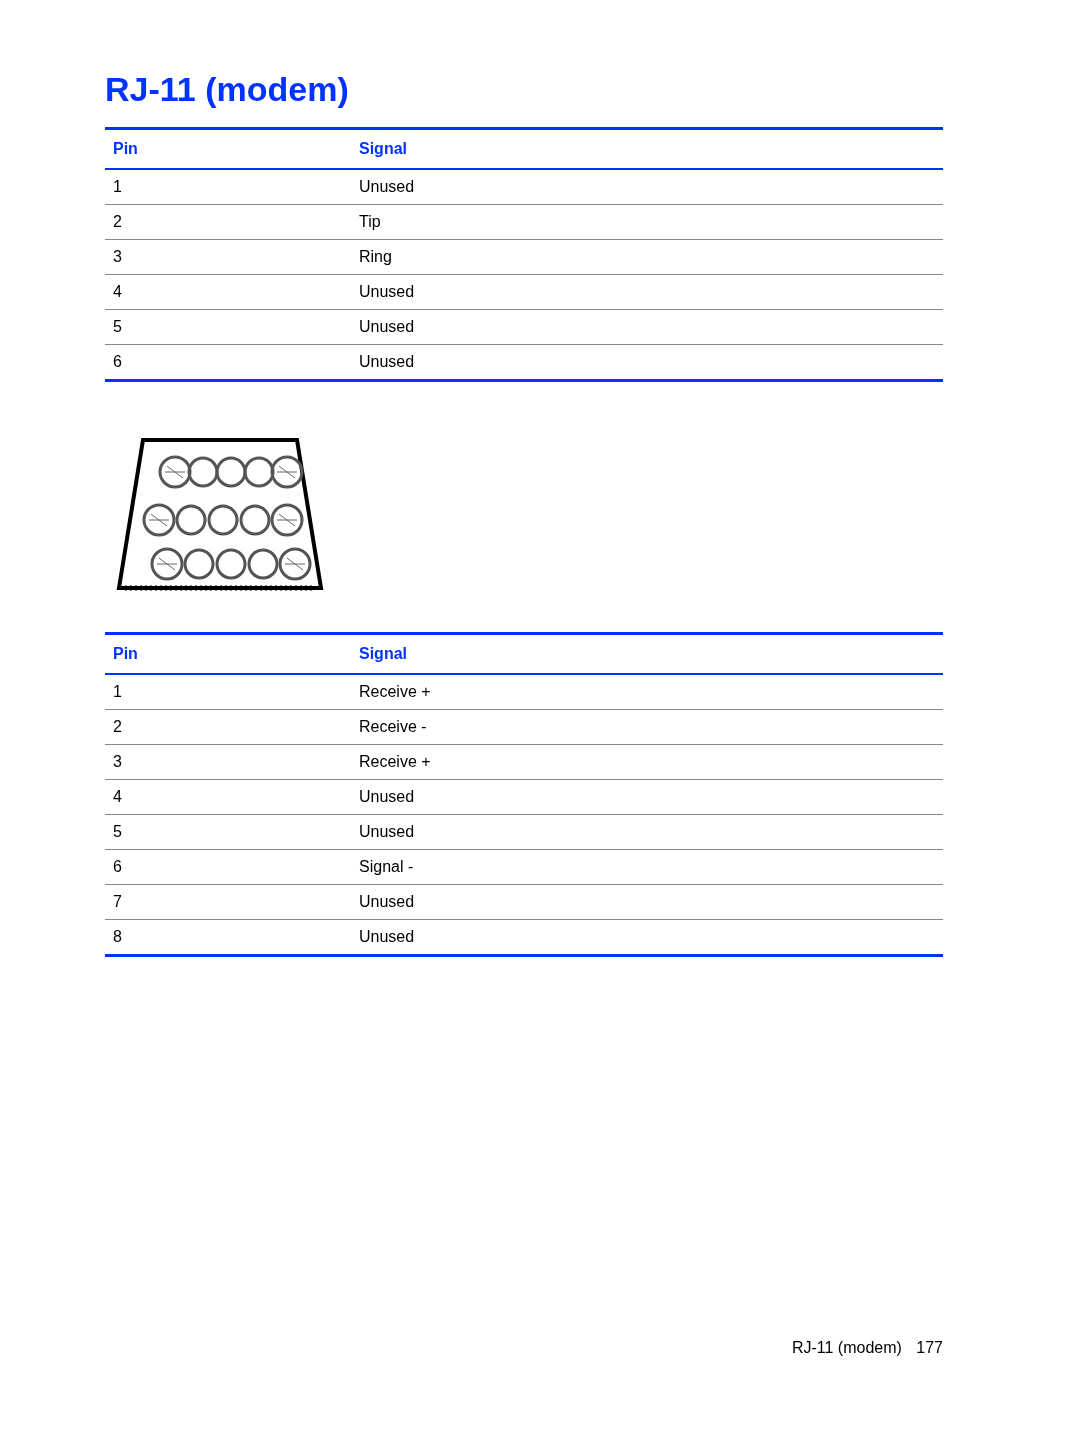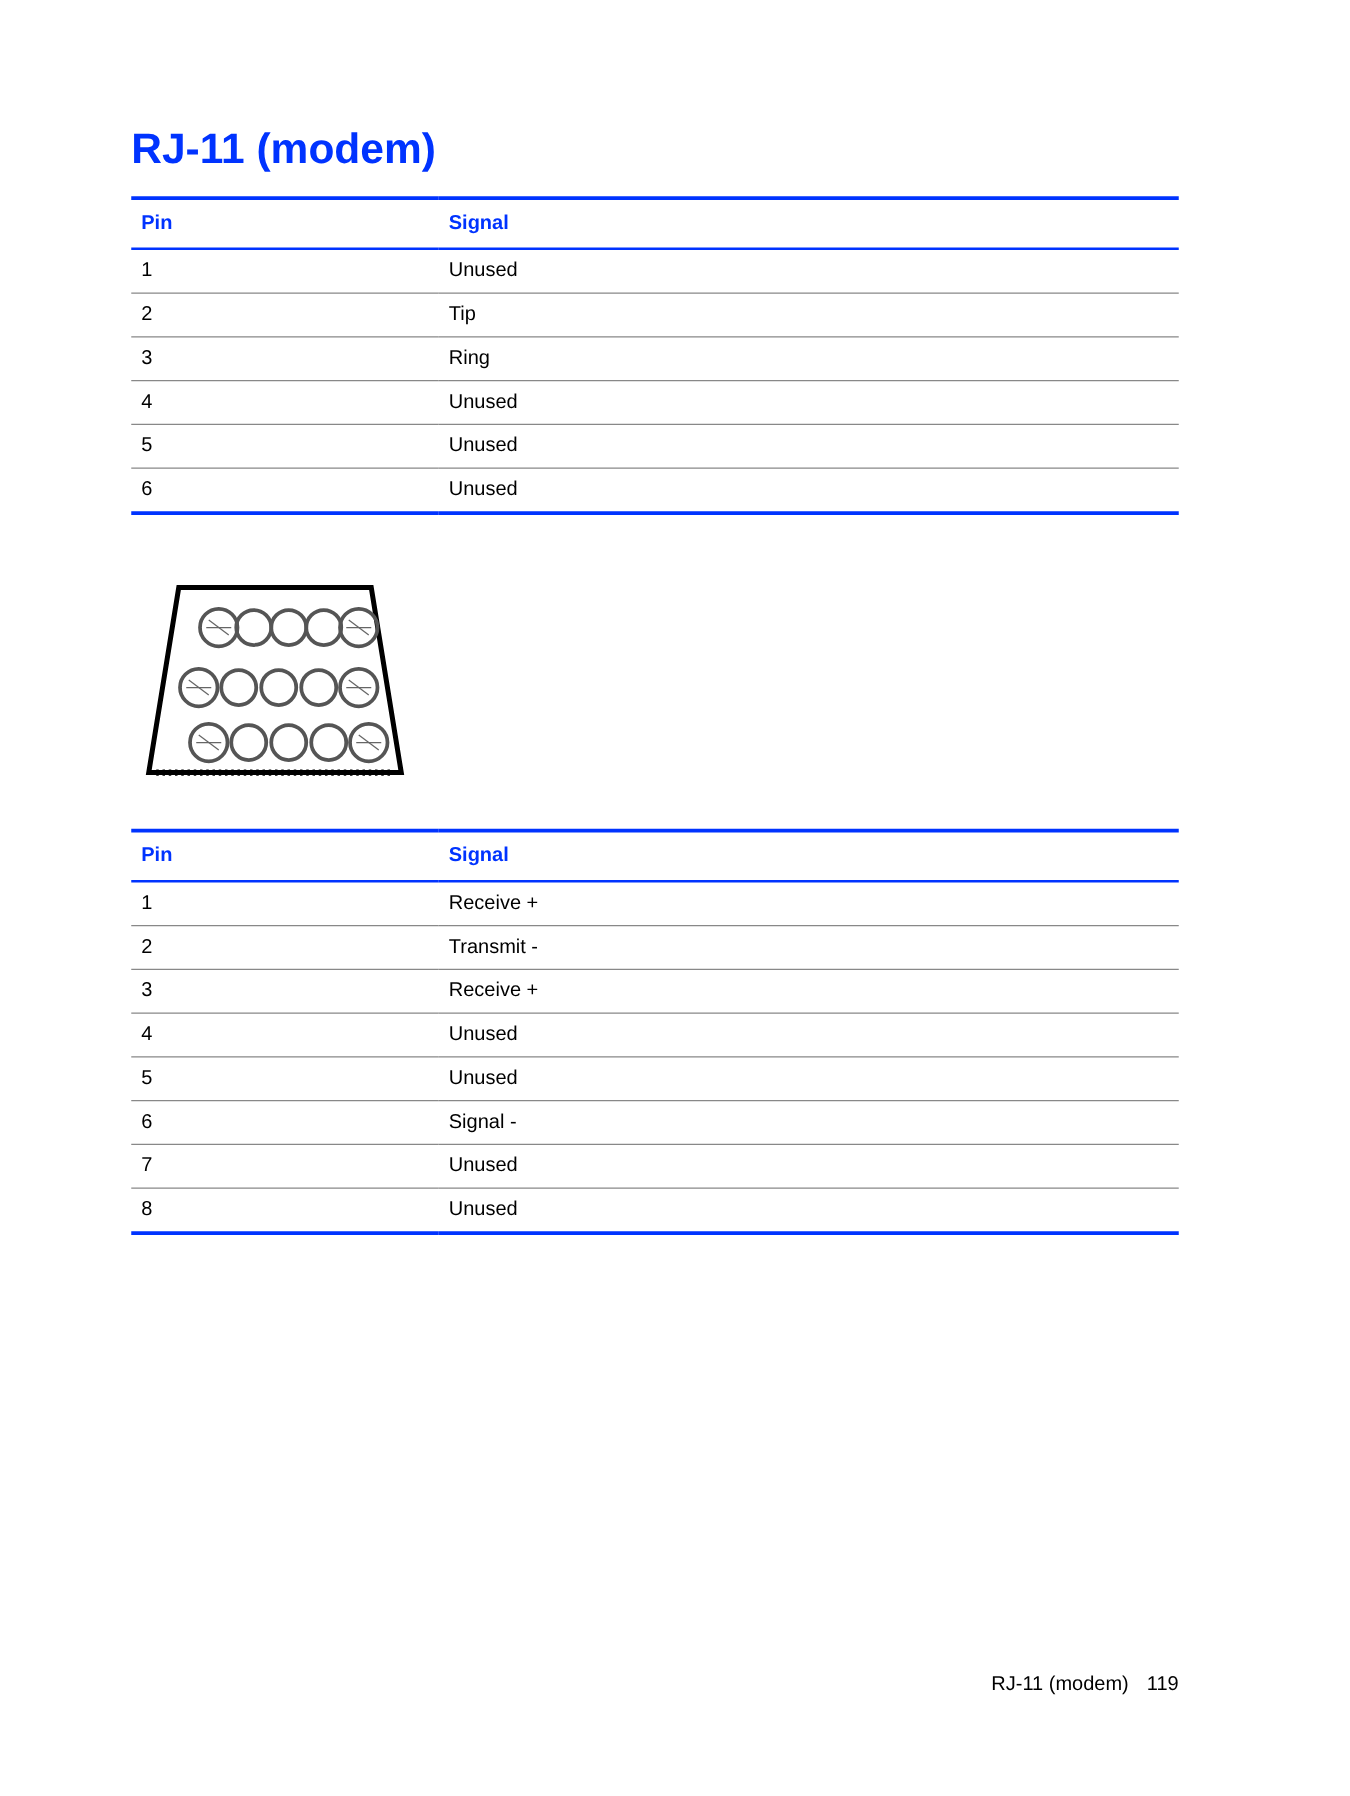--- a/index.html
+++ b/index.html
@@ -5,21 +5,21 @@
   body {
     margin: 0;
     padding: 0;
     width: 1080px;
     height: 1437px;
     background: #fff;
     font-family: Arial, Helvetica, sans-serif;
     color: #000;
   }
   .page {
-    padding: 100px 105px 70px 105px;
+    padding: 70px 105px 70px 105px;
     box-sizing: border-box;
     width: 1048px;
     height: 1437px;
     position: relative;
   }
   h2.section-title {
     font-size: 34px;
     font-weight: bold;
     color: #0033ff;
     margin: 0 0 18px 0;
@@ -165,21 +165,21 @@
         <th>Signal</th>
       </tr>
     </thead>
     <tbody>
       <tr>
           <td>1</td>
           <td>Receive +</td>
         </tr>
       <tr>
           <td>2</td>
-          <td>Transmit -</td>
+          <td>Receive -</td>
         </tr>
       <tr>
           <td>3</td>
           <td>Receive +</td>
         </tr>
       <tr>
           <td>4</td>
           <td>Unused</td>
         </tr>
       <tr>
@@ -196,16 +196,16 @@
         </tr>
       <tr>
           <td>8</td>
           <td>Unused</td>
         </tr>
     </tbody>
   </table>
 
   <div class="footer">
     <span>RJ-11 (modem)</span>
-    <span class="pg">119</span>
+    <span class="pg">177</span>
   </div>
 
 </div>
 
 </body></html>

